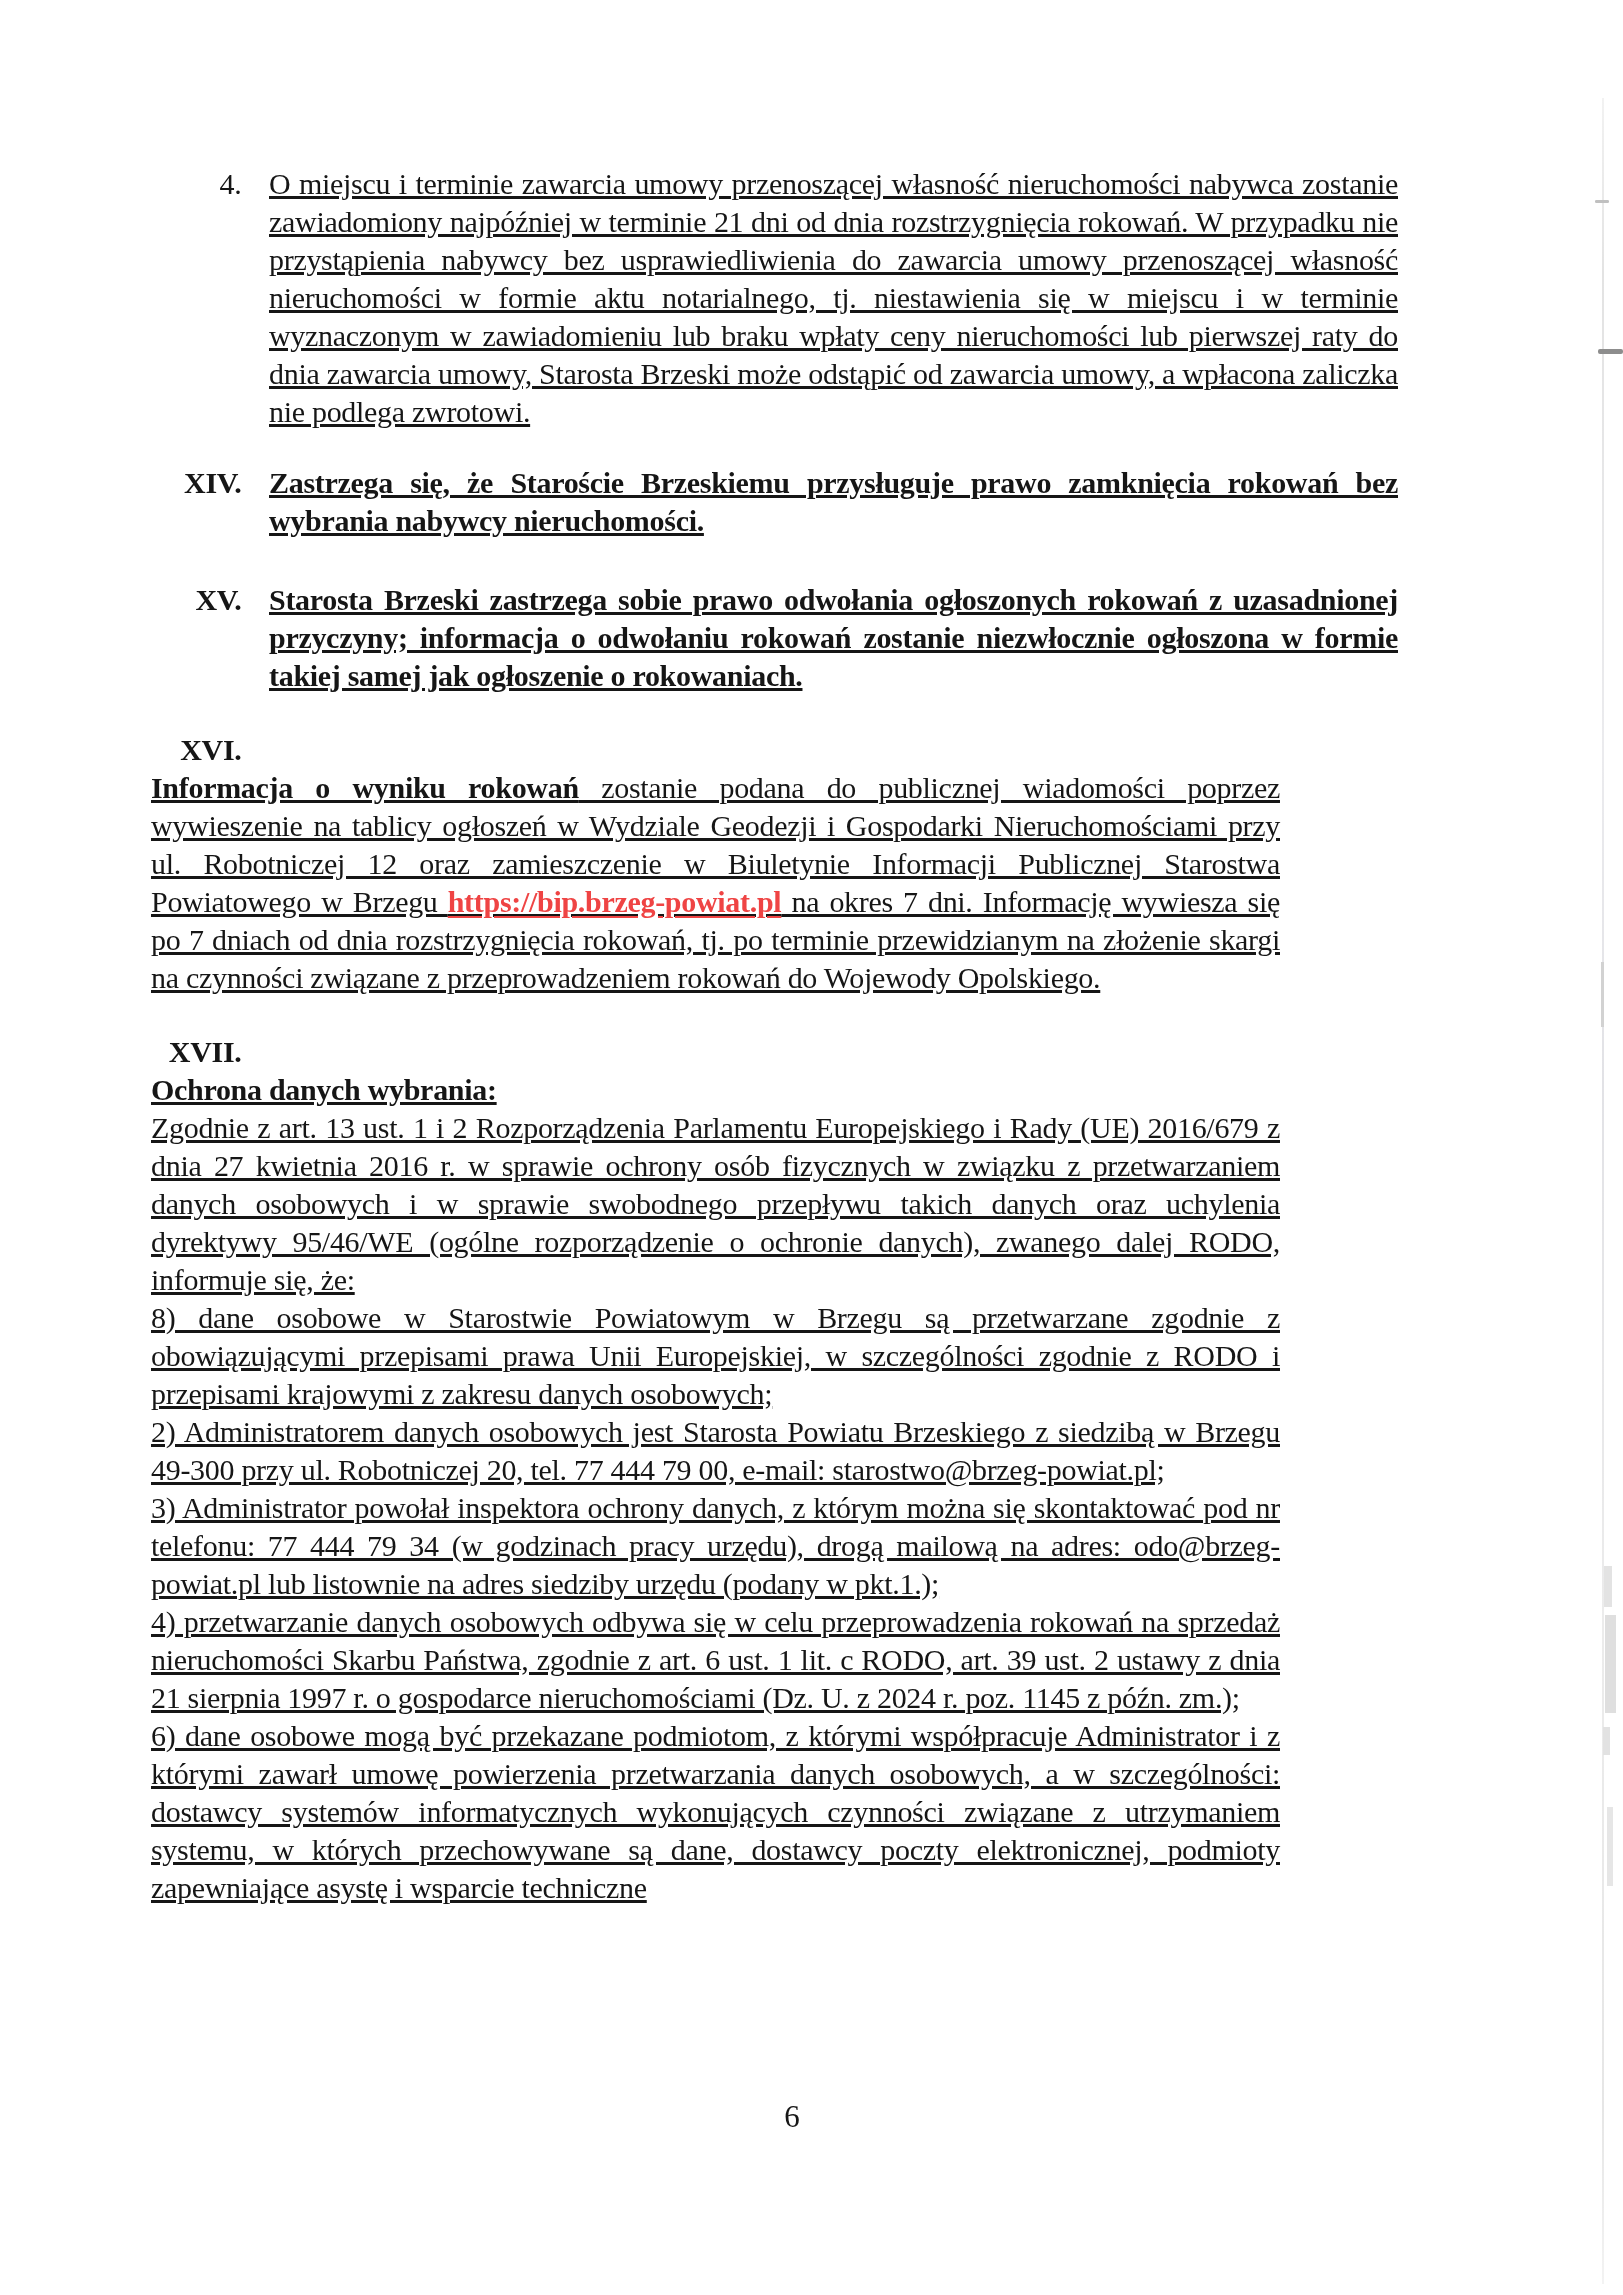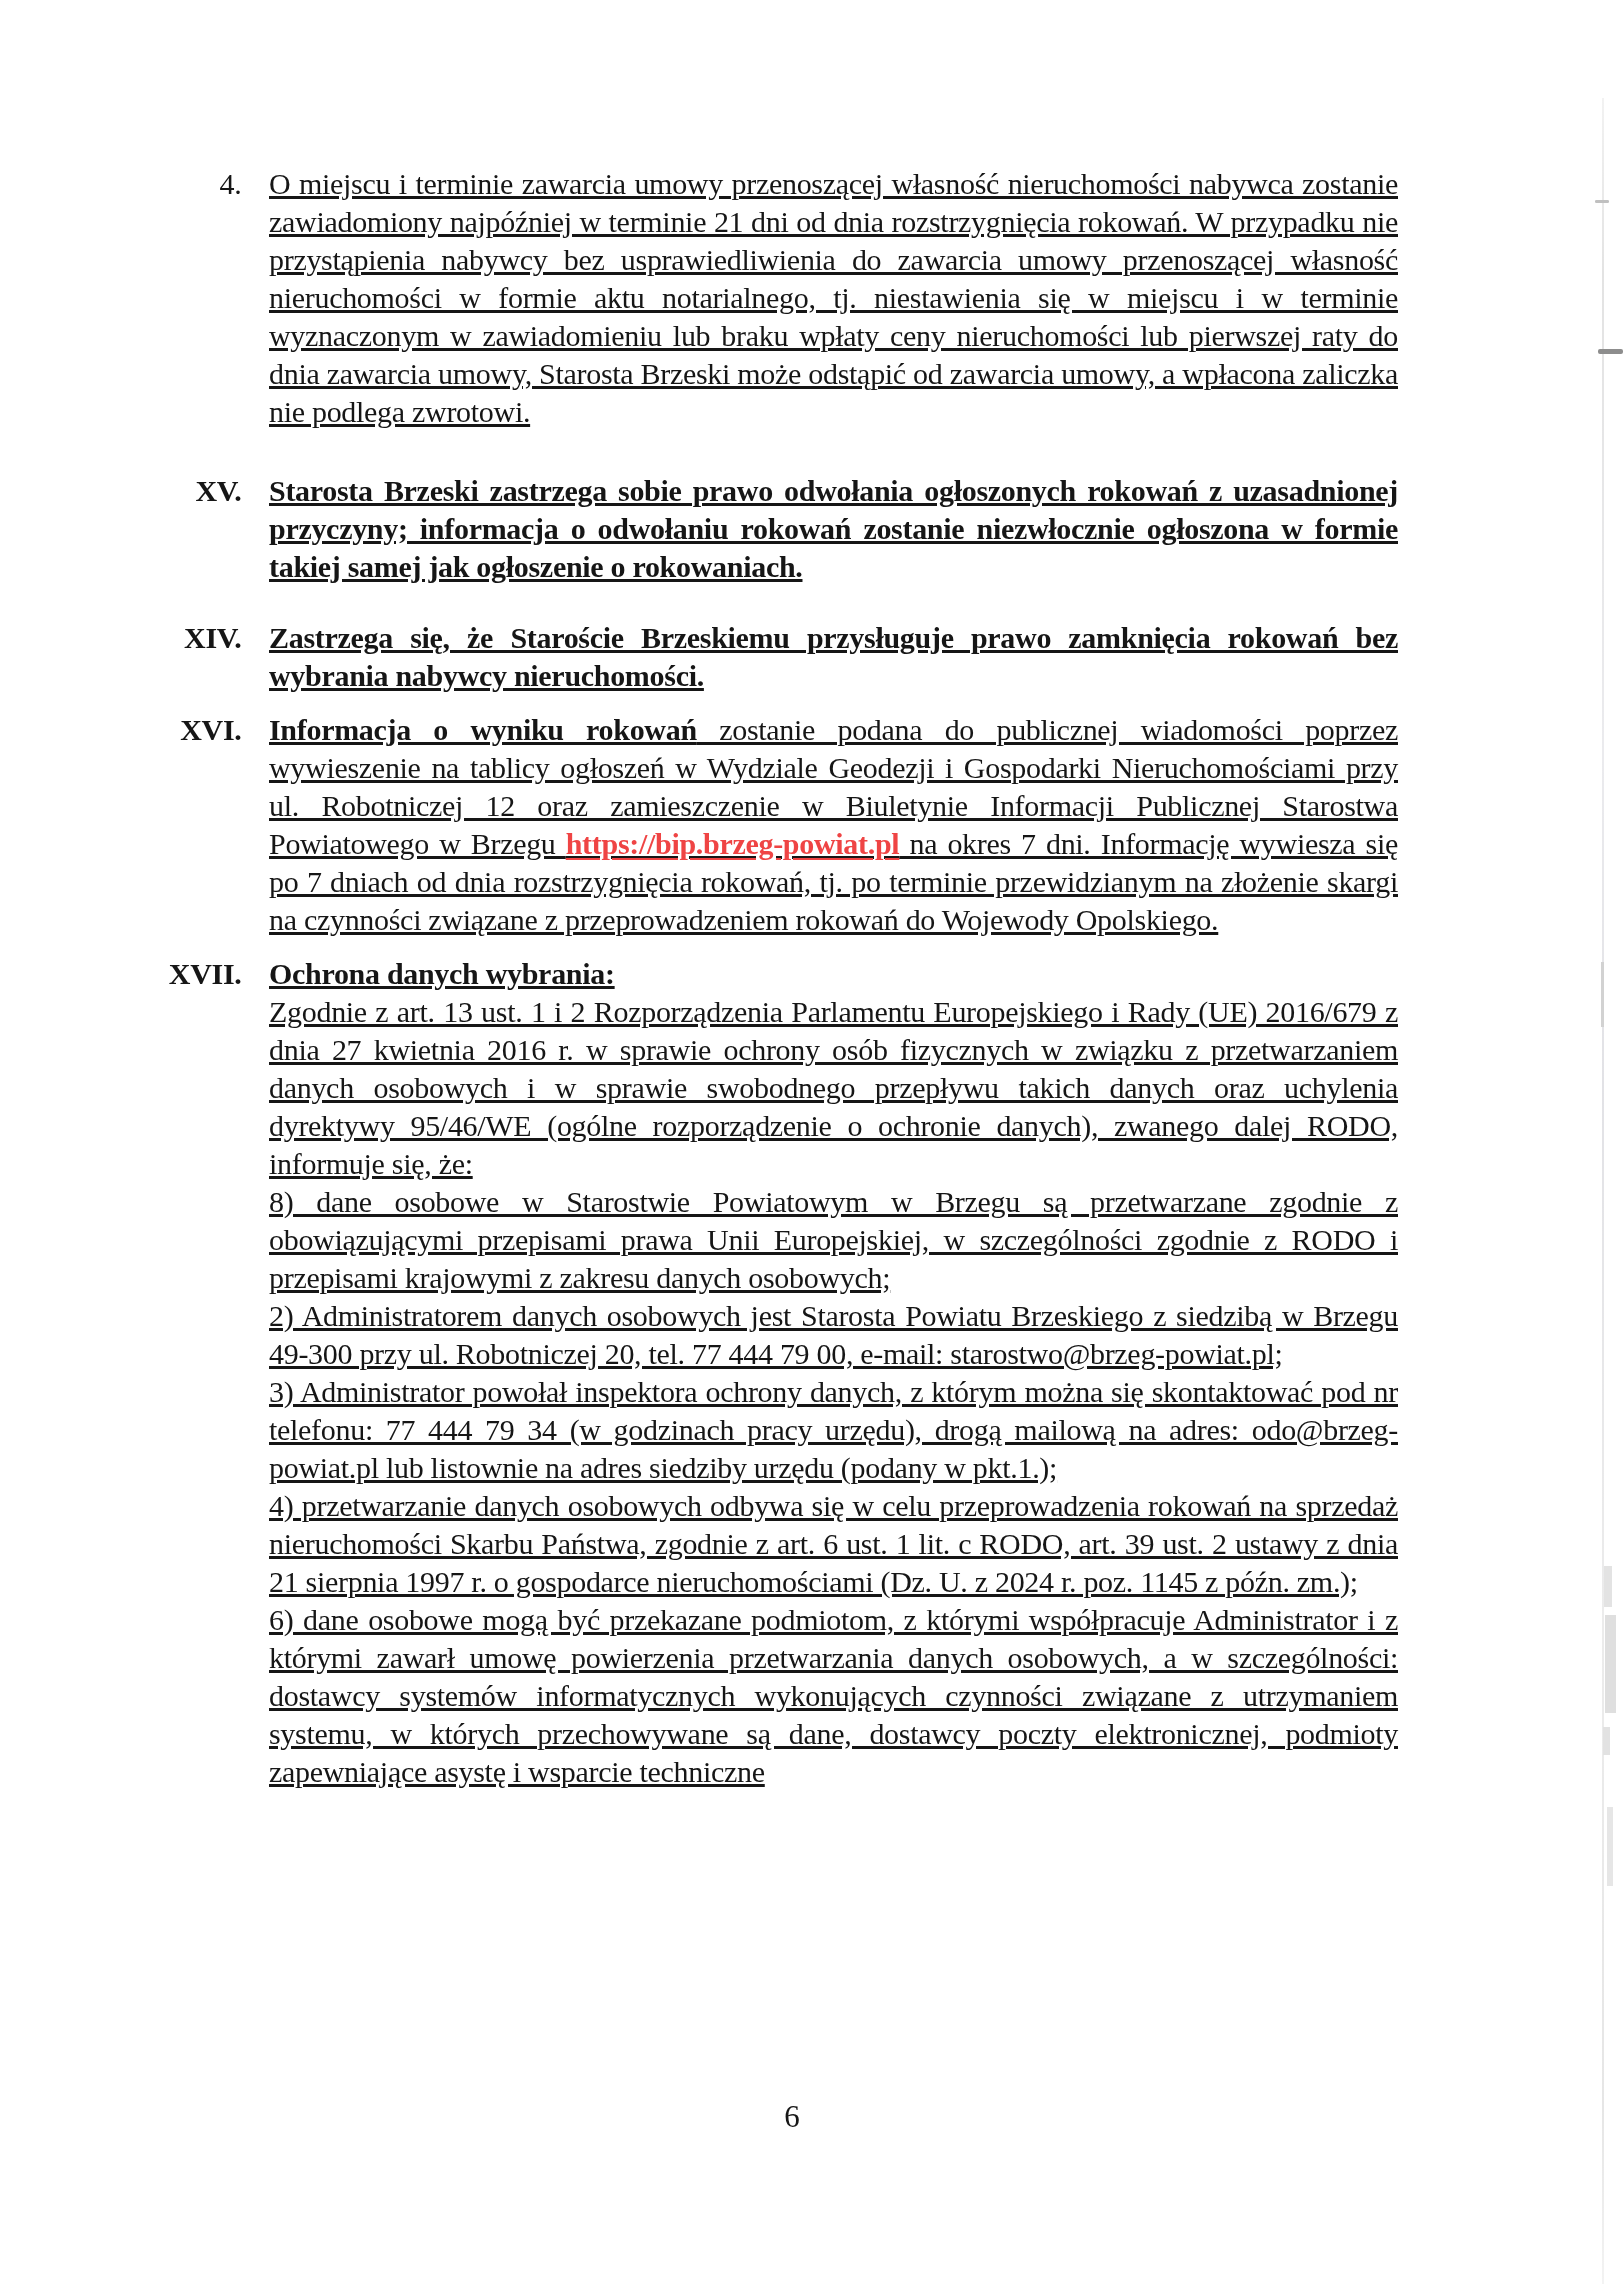--- a/index.html
+++ b/index.html
@@ -29,21 +29,21 @@
     text-align: right;
     font-weight: bold;
     flex-shrink: 0;
   }
   .label.plain { font-weight: normal; }
   .body { width: 1129px; text-align: justify; text-decoration: underline; }
   .body p { margin: 0; }
   .bold { font-weight: bold; }
   .gap-a { margin-top: 33px; }
   .gap-b { margin-top: 41px; }
-  .gap-c { margin-top: 16px; }
+  .gap-c { margin-top: 36px; flex-direction: column; }
   .link {
     text-decoration: underline;
     text-decoration-thickness: 2px;
     text-underline-offset: 3.9px;
     font-weight: 600;
     color: #ef4444;
   }
   .page-number {
     position: absolute;
     top: 2098px;
@@ -74,31 +74,31 @@
 
   <div class="content">
 
     <div class="section">
       <div class="label plain">4.</div>
       <div class="body">
         <p>O miejscu i terminie zawarcia umowy przenoszącej własność nieruchomości nabywca zostanie zawiadomiony najpóźniej w terminie 21 dni od dnia rozstrzygnięcia rokowań. W przypadku nie przystąpienia nabywcy bez usprawiedliwienia do zawarcia umowy przenoszącej własność nieruchomości w formie aktu notarialnego, tj. niestawienia się w miejscu i w terminie wyznaczonym w zawiadomieniu lub braku wpłaty ceny nieruchomości lub pierwszej raty do dnia zawarcia umowy, Starosta Brzeski może odstąpić od zawarcia umowy, a wpłacona zaliczka nie podlega zwrotowi.</p>
       </div>
     </div>
 
+    <div class="section gap-a">
+      <div class="label">XIV.</div>
+      <div class="body bold">
+        <p>Zastrzega się, że Staroście Brzeskiemu przysługuje prawo zamknięcia rokowań bez wybrania nabywcy nieruchomości.</p>
+      </div>
+    </div>
+
     <div class="section gap-b">
       <div class="label">XV.</div>
       <div class="body bold">
         <p>Starosta Brzeski zastrzega sobie prawo odwołania ogłoszonych rokowań z uzasadnionej przyczyny; informacja o odwołaniu rokowań zostanie niezwłocznie ogłoszona w formie takiej samej jak ogłoszenie o rokowaniach.</p>
-      </div>
-    </div>
-
-    <div class="section gap-a">
-      <div class="label">XIV.</div>
-      <div class="body bold">
-        <p>Zastrzega się, że Staroście Brzeskiemu przysługuje prawo zamknięcia rokowań bez wybrania nabywcy nieruchomości.</p>
       </div>
     </div>
 
     <div class="section gap-c">
       <div class="label">XVI.</div>
       <div class="body">
         <p><span class="bold">Informacja o wyniku rokowań</span><span> zostanie podana do publicznej wiadomości poprzez wywieszenie na tablicy ogłoszeń w Wydziale Geodezji i Gospodarki Nieruchomościami przy ul. Robotniczej 12 oraz zamieszczenie w Biuletynie Informacji Publicznej Starostwa Powiatowego w Brzegu </span><span class="link">https://bip.brzeg-powiat.pl</span><span> na okres 7 dni. Informację wywiesza się po 7 dniach od dnia rozstrzygnięcia rokowań, tj. po terminie przewidzianym na złożenie skargi na czynności związane z przeprowadzeniem rokowań do Wojewody Opolskiego.</span></p>
       </div>
     </div>
 

